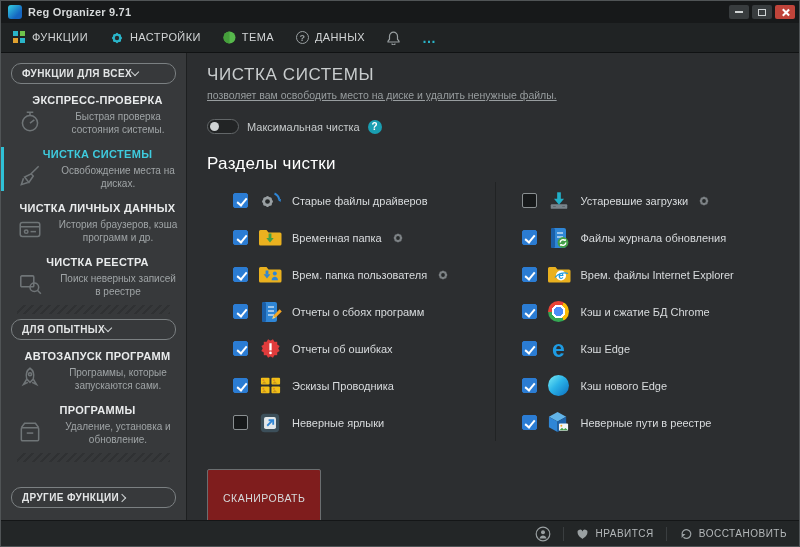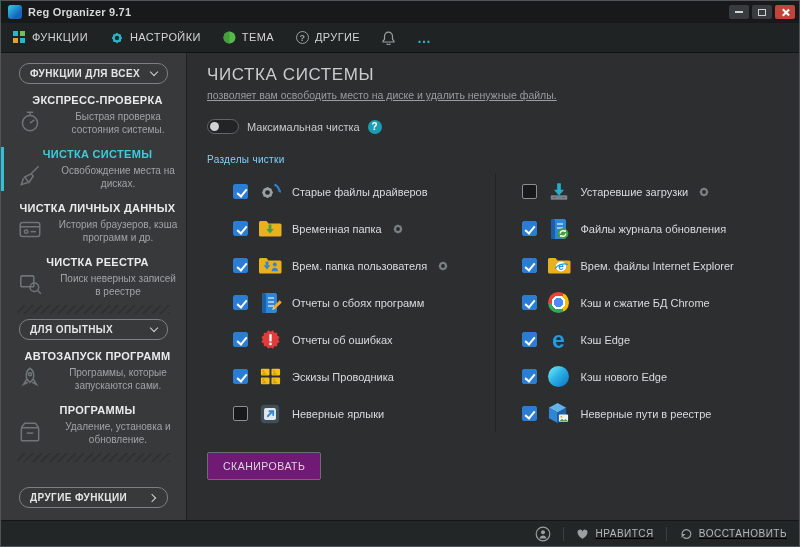--- a/index.html
+++ b/index.html
@@ -24,21 +24,21 @@
   .menu-item { display:flex; gap:6px; font-size:11px; color:#d2d5d6; letter-spacing:.4px; cursor:pointer; }
   .help-circle { width:13px; height:13px; border:1px solid #9aa0a2; border-radius:50%; color:#9aa0a2; font-size:9px; font-weight:bold; display:flex; align-items:center; justify-content:center; }
   .more-dots { color:#2ab5c9; font-size:14px; font-weight:bold; letter-spacing:1px; cursor:pointer; line-height:10px; }
   .bell { cursor:pointer; display:flex; }
 
   
   .content { flex:1; display:flex; min-height:0; }
 
   
   .sidebar { width:186px; flex:0 0 186px; background:#37393b; border-right:1px solid #1d1f20; padding:8px 0 8px; display:flex; flex-direction:column; }
-  .pill { margin:2px 18px 4px; border:1px solid #7b8082; border-radius:10px; height:21px; display:flex; align-items:center; justify-content:space-between; padding:0 10px; font-size:10px; font-weight:bold; color:#e3e5e6; letter-spacing:.4px; cursor:pointer; background:transparent; flex:0 0 21px; }
+  .pill { margin:2px 10px 4px; border:1px solid #7b8082; border-radius:10px; height:21px; display:flex; align-items:center; padding:0 10px; font-size:10px; font-weight:bold; color:#e3e5e6; letter-spacing:.4px; cursor:pointer; background:transparent; flex:0 0 21px; }
   .chev { width:6px; height:6px; border-right:1.6px solid #cfd3d4; border-bottom:1.6px solid #cfd3d4; transform:rotate(45deg); margin-top:-3px; }
   .chev.right { transform:rotate(-45deg); margin-top:0; margin-right:2px; }
   .side-item { position:relative; padding:6px 8px 6px 16px; cursor:pointer; min-height:50px;text-align:center; }
   .si-title { font-size:11px; font-weight:bold; color:#e9ebec; letter-spacing:.3px; margin-bottom:3px; }
   .si-body { display:flex; gap:15px; align-items:flex-start; }
   .si-icon { width:26px; height:26px; flex:0 0 26px; opacity:.8; }
   .si-desc { font-size:10px; color:#9fa4a6; line-height:1.3; padding-top:1px; }
   .side-item.active::before { content:''; position:absolute; left:0; top:5px; bottom:5px; width:3px; background:#2fc1d6; }
   .side-item.active .si-title { color:#3ecbde; }
   .hatch { height:9px; margin:1px 16px 3px; background:repeating-linear-gradient(-45deg, rgba(0,0,0,.25) 0 2px, transparent 2px 6px); opacity:.55; flex:0 0 9px; }
@@ -47,42 +47,42 @@
   
   .main { flex:1; background:#2c2e30; padding:12px 16px 0 20px; display:flex; flex-direction:column; min-width:0; }
   .page-title { font-size:17px; font-weight:normal; color:#c9cdce; letter-spacing:.6px; }
   .page-sub { font-size:10.5px; color:#989d9f; margin-top:4px;text-decoration:underline; }
   .toggle-row { margin-top:18px; display:flex; align-items:center; gap:8px; }
   .toggle { width:32px; height:15px; border:1px solid #62666
 8; border:1px solid #626668; border-radius:9px; background:#222425; position:relative; cursor:pointer; }
   .knob { position:absolute; left:2px; top:2px; width:9px; height:9px; border-radius:50%; background:#cfd3d4; }
   .toggle-label { font-size:11px; color:#c6cacb; }
   .help-badge { width:14px; height:14px; border-radius:50%; background:#1a9fb2; color:#fff; font-size:10px; font-weight:bold; display:flex; align-items:center; justify-content:center; cursor:pointer; }
-  .section-title { margin-top:20px; font-size:10px; color:#7dd3fc; letter-spacing:.3px; }
+  .section-title { margin-top:20px; font-size:17px; color:#ffffff; letter-spacing:.3px; }
 
   .cols { display:flex; margin-top:8px; }
   .col { flex:1; min-width:0; }
   .col.right { border-left:1px solid #212324; }
   .row { display:flex; align-items:center; gap:10px; height:37px; padding-left:26px; }
   .cb { width:15px; height:15px; flex:0 0 15px; border:1px solid #8a8f91; background:#17191a; border-radius:2px; position:relative; cursor:pointer; }
   .cb.on { background:#2b7cd3; border-color:#2b7cd3; }
   .cb.on::after { content:''; position:absolute; left:4.5px; top:1.5px; width:4px; height:8px; border:solid #fff; border-width:0 2px 2px 0; transform:rotate(40deg); }
   .ico { width:24px; height:24px; flex:0 0 24px; display:flex; align-items:center; justify-content:center; }
   .lbl { font-size:11px; color:#d8dbdd; white-space:nowrap; overflow:hidden; text-overflow:ellipsis; }
   .gear-suffix { display:flex; color:#7c8184; cursor:pointer; }
   .edge-e { font-size:23px; font-weight:bold; color:#1e9be2; line-height:22px; }
   .chrome-disc { width:21px; height:21px; border-radius:50%;
     background: radial-gradient(circle at center, #4a8cf7 0 4.6px, #fff 4.6px 6.8px, rgba(0,0,0,0) 6.8px),
                 conic-gradient(from -90deg, #ea4335 0 120deg, #fbbc05 120deg 240deg, #34a853 240deg 360deg); }
   .edge-new-disc { width:21px; height:21px; border-radius:50%; background:linear-gradient(135deg,#7ceef5 0%,#2bb3e8 45%,#0b6fc0 100%); }
 
-  .scan-btn { margin:20px 0 0 0; align-self:flex-start; background:#701a75; border:1px solid #6a6e70; color:#d6d9da; font-size:10.5px; letter-spacing:.5px; padding:7px 15px; border-radius:2px; cursor:pointer; font-family:"Liberation Sans", sans-serif; }
+  .scan-btn { margin:28px 0 0 0; align-self:flex-start; background:#7f1d1d; border:1px solid #6a6e70; color:#d6d9da; font-size:10.5px; letter-spacing:.5px; padding:22px 15px; border-radius:2px; cursor:pointer; font-family:"Liberation Sans", sans-serif; }
 
   
-  .statusbar { height:26px; flex:0 0 26px; background:#232627; border-top:1px solid #141617; display:flex; align-items:center; justify-content:flex-end; gap:12px; padding:0 12px;text-decoration:underline; }
+  .statusbar { height:26px; flex:0 0 26px; background:#232627; border-top:1px solid #141617; display:flex; align-items:center; justify-content:flex-end; gap:12px; padding:0 12px; }
   .sb-item { display:flex; align-items:center; gap:6px; font-size:10px; color:#b4b8ba; letter-spacing:.5px; cursor:pointer; }
   .sb-sep { width:1px; height:14px; background:#3a3e40; }
 
   svg { display:block; }
 </style>
 </head>
 <body>
 
 <svg width="0" height="0" style="position:absolute">
   <defs>
@@ -138,21 +138,21 @@
       <span>
         <svg width="13" height="13" viewBox="0 0 13 13">
             <circle cx="6.5" cy="6.5" r="6" fill="#57b94c"></circle>
             <path d="M6.5 0.5a6 6 0 0 0 0 12z" fill="#459e3b"></path>
           </svg>
       </span>
       <span>ТЕМА</span>
     </span>
     <span class="menu-item">
       <span class="help-circle">?</span>
-      <span>ДРУГИЕ</span>
+      <span>ДАННЫХ</span>
     </span>
     <span class="bell">
       <svg width="13" height="14" viewBox="0 0 13 14">
           <path d="M6.5 1.2a4 4 0 0 0-4 4v3L1 10.2v.8h11v-.8l-1.5-2v-3a4 4 0 0 0-4-4z" fill="none" stroke="#9aa0a2" stroke-width="1.2"></path>
           <path d="M5 12.4a1.5 1.5 0 0 0 3 0" fill="none" stroke="#9aa0a2" stroke-width="1.2"></path>
         </svg>
     </span>
     <span class="more-dots">…</span>
   </div>
 

